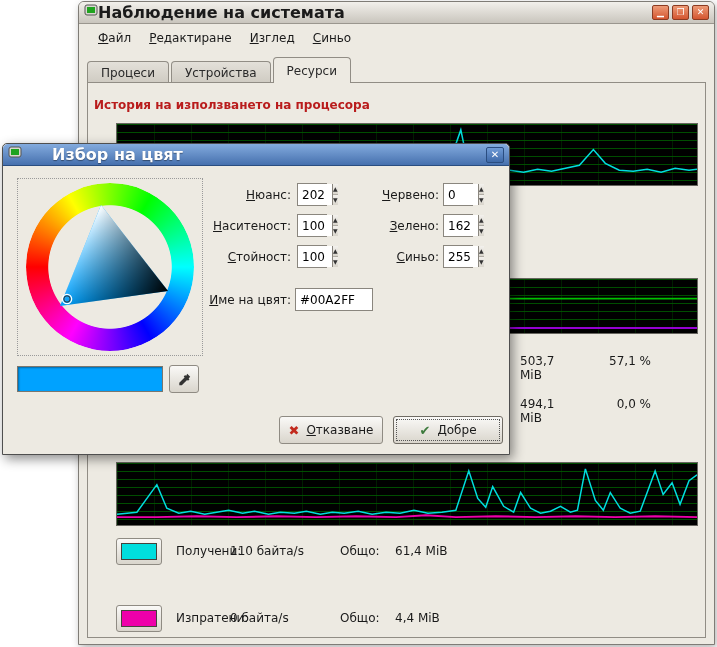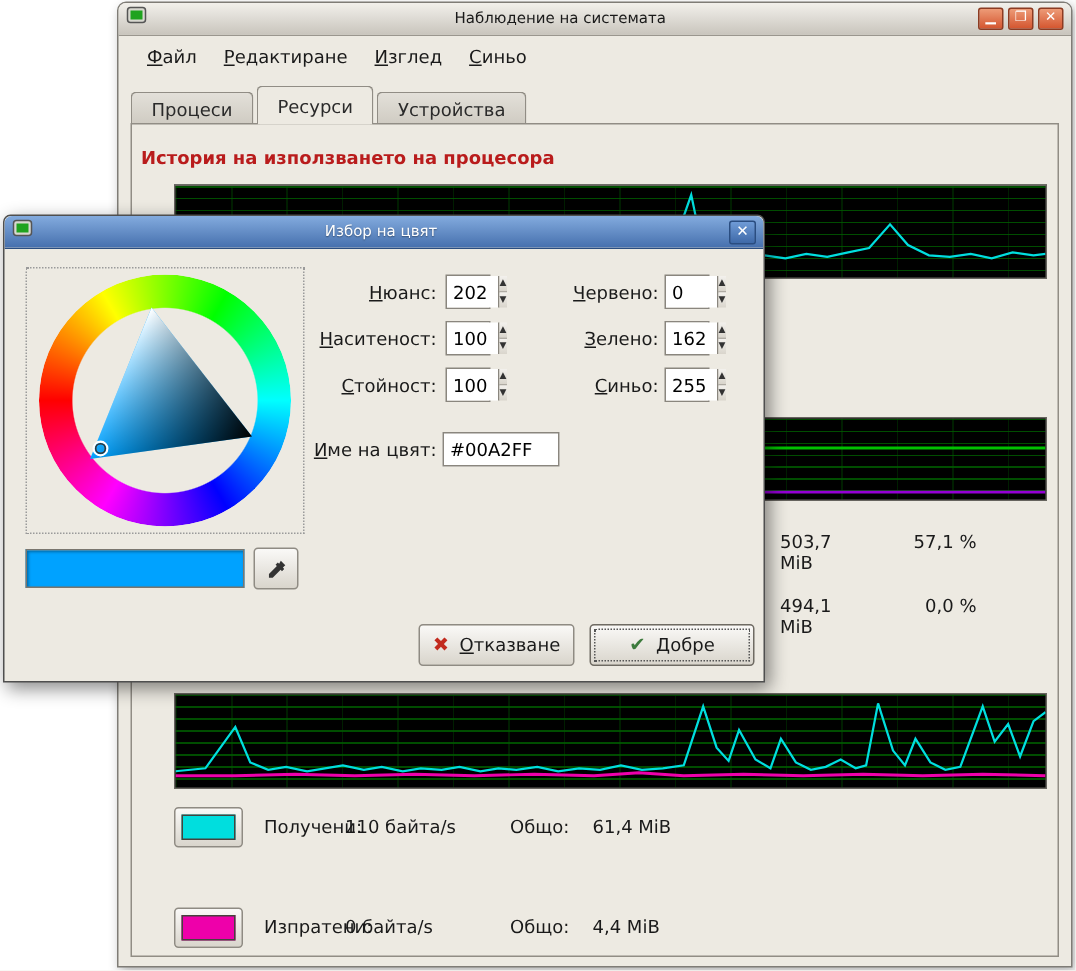--- a/index.html
+++ b/index.html
@@ -5,21 +5,21 @@
   * { margin:0; padding:0; box-sizing:border-box; }
   body { font-family:"DejaVu Sans", sans-serif; background:#fff; }
   .screen { position:relative; width:717px; height:647px; background:#fff; overflow:hidden; font-size:12px; color:#1a1a1a; }
 
   
   .window { position:absolute; background:#EDEAE2; border:1px solid #7f7c76; }
   .main-window { left:78px; top:1px; width:637px; height:644px; border-radius:6px 6px 0 0; box-shadow:2px 3px 8px rgba(0,0,0,.3); }
   .titlebar { height:22px; display:flex; align-items:center; padding:0 5px; border-radius:5px 5px 0 0; }
   .titlebar.inactive { background:linear-gradient(#F2F0EB, #C9C5BD); border-bottom:1px solid #9a968e; }
   .titlebar.active { background:linear-gradient(#83ABDE, #4670AE); border-bottom:1px solid #2A4D80;gap:30px; }
-  .title-text { flex:1; text-align:center; font-weight:normal; font-size:10px; }
+  .title-text { flex:1; text-align:left; font-weight:bold; font-size:16px; }
   .titlebar.active .title-text { color:#fff; text-shadow:0 1px 1px rgba(0,0,0,.4); }
   .wbtn { width:17px; height:15px; margin-left:3px; border:1px solid #8c3b22; border-radius:2px;
           background:linear-gradient(#ED9B77,#D4552F); color:#fff; font-size:9px; line-height:13px; text-align:center; cursor:default; }
   .dlg-close { width:18px; height:16px; border:1px solid #2A4D80; border-radius:2px;
                background:linear-gradient(#6F9BD6,#3E69A8); color:#fff; font-size:10px; line-height:14px; text-align:center; font-weight:bold; }
 
   
   .menubar { display:flex; padding:4px 10px 3px 10px; }
   .menu-item { padding:3px 9px; }
   .mnemonic::first-letter { text-decoration:underline; }
@@ -106,22 +106,22 @@
 
     <div class="menubar">
       <span class="menu-item mnemonic">Файл</span>
       <span class="menu-item mnemonic">Редактиране</span>
       <span class="menu-item mnemonic">Изглед</span>
       <span class="menu-item mnemonic">Синьо</span>
     </div>
 
     <div class="tabstrip">
       <div class="tab">Процеси</div>
+      <div class="tab">Устройства</div>
       <div class="tab active">Ресурси</div>
-      <div class="tab">Устройства</div>
     </div>
 
     <div class="panel"></div>
 
     <div class="section-title" style="left:15px; top:96px;">История на използването на процесора</div>
 
     <div class="chart" style="left:37px; top:121px; width:582px; height:63px;">
       <svg viewBox="0 0 582 62" preserveAspectRatio="none">
         <polyline fill="none" stroke-width="1.5" points="0,48 14,45 28,49 42,43 56,47 70,46 84,50 98,44 112,48 126,46 140,41 154,48 168,45 182,49 196,43 210,47 224,48 238,45 252,49 266,46 280,47 294,44 308,47 322,42 336,32 345,6 352,40 366,48 380,45 394,47 408,49 422,46 436,48 450,45 464,42 478,26 490,40 504,47 518,48 532,46 546,49 560,45 574,47 582,46" style="stroke: rgb(0, 222, 222);"></polyline>
       </svg>

